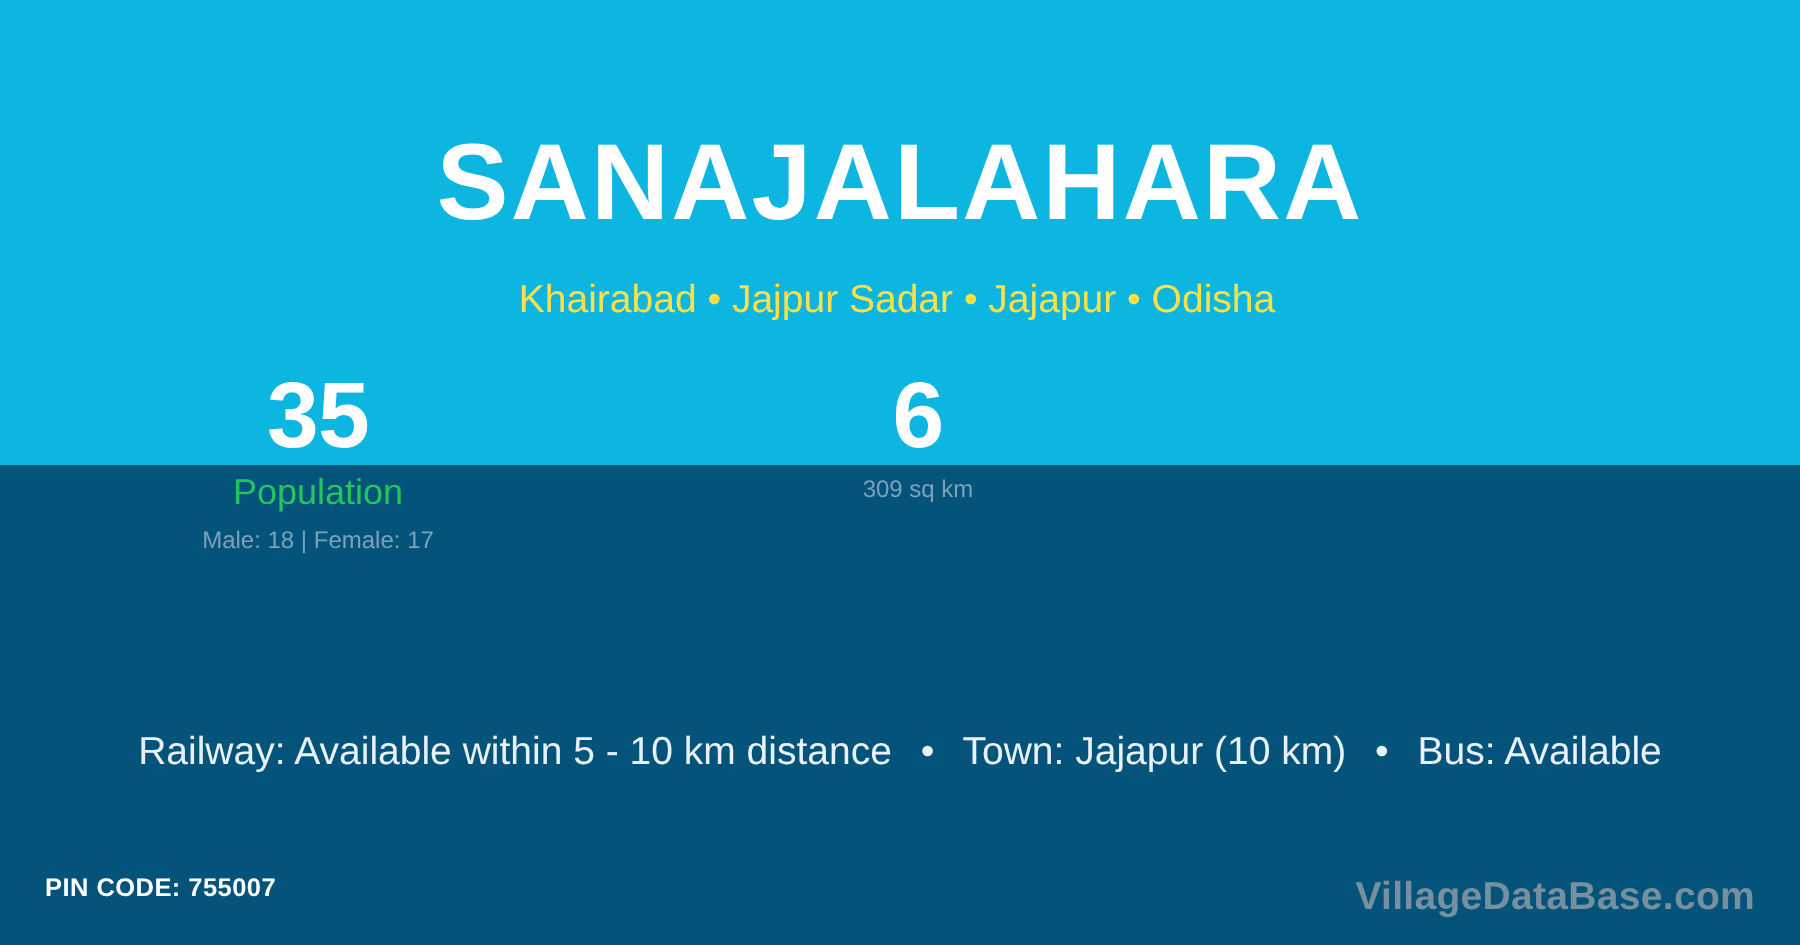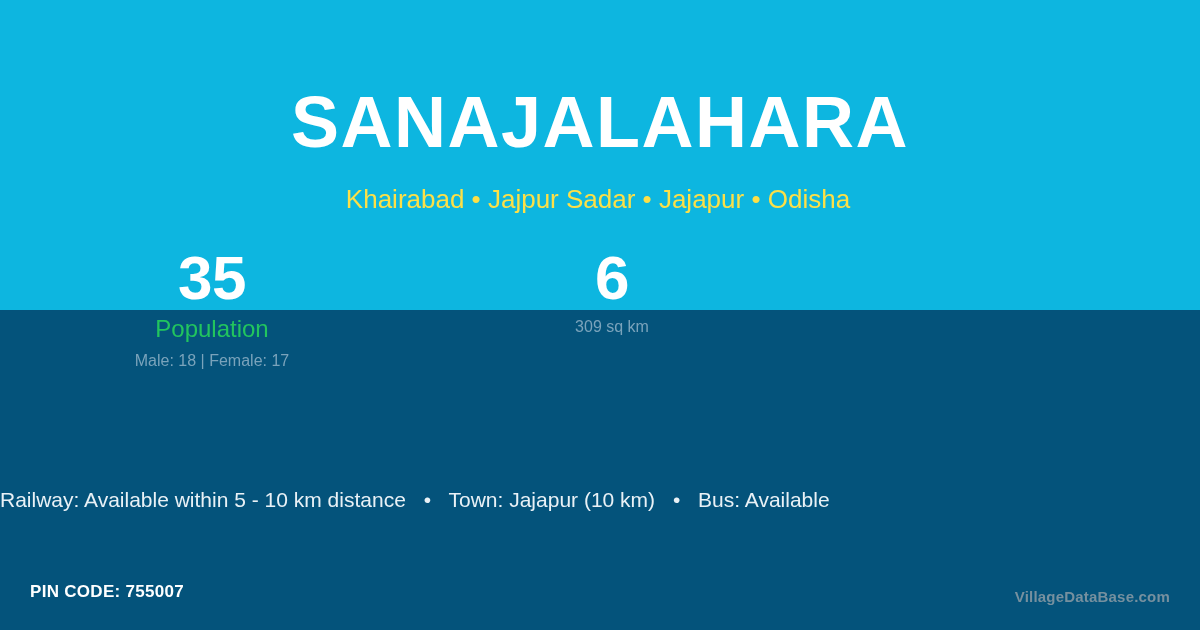--- a/index.html
+++ b/index.html
@@ -93,22 +93,23 @@
     line-height: 22px;
     margin-top: 6px;
   }
 
   
   .amenities {
     position: absolute;
     left: 0;
     top: 486px;
     width: 1200px;
+    text-align: center;
     color: #e9f1f6;
-    font-size: 21px;
+    font-size: 26px;
     line-height: 28px;
     white-space: nowrap;
   }
   .amenity-sep {
     display: inline-block;
     padding: 0 12px;
     color: #e9f1f6;
   }
 
   
@@ -121,21 +122,21 @@
     font-weight: bold;
     line-height: 32px;
     letter-spacing: 0.3px;
     white-space: nowrap;
   }
   .brand {
     position: absolute;
     right: 30px;
     top: 582px;
     color: #76909f;
-    font-size: 15px;
+    font-size: 26px;
     font-weight: bold;
     line-height: 30px;
     letter-spacing: 0.2px;
     white-space: nowrap;
   }
 </style>
 </head>
 <body>
 
 <div class="card">

